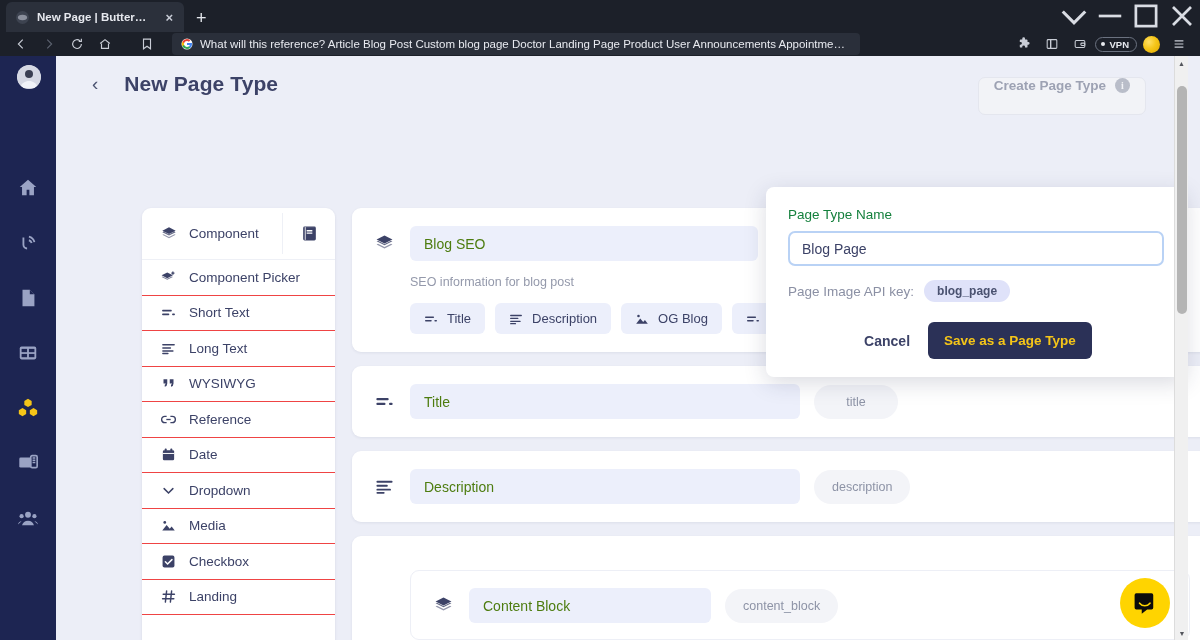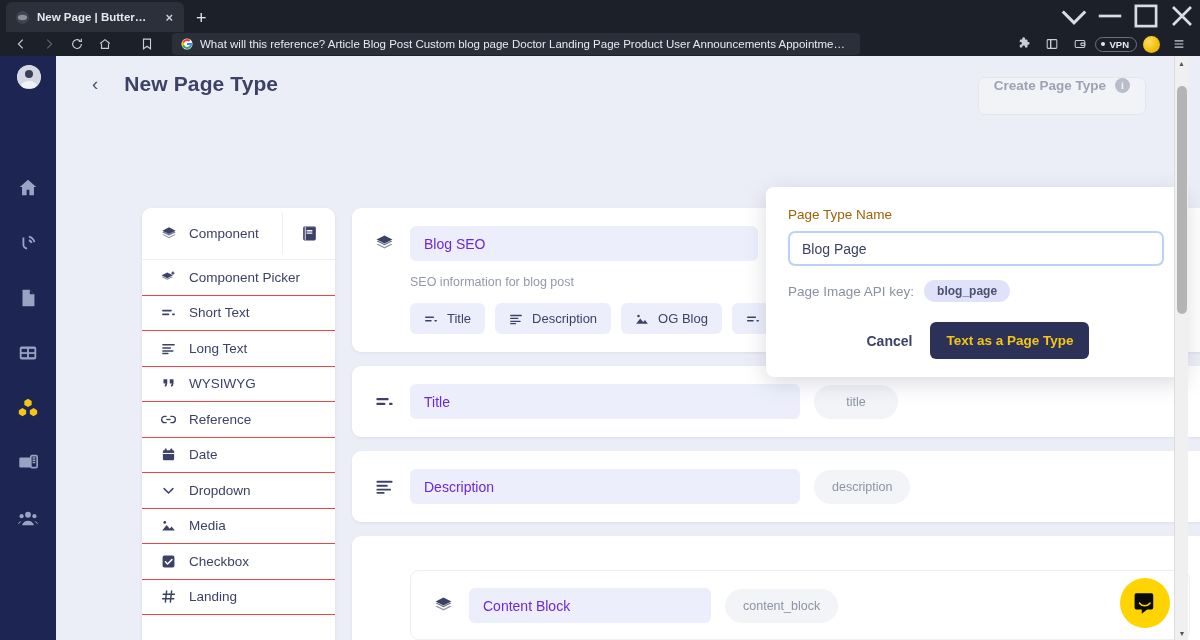--- a/index.html
+++ b/index.html
@@ -94,35 +94,35 @@
   .book-btn svg { width: 17px; height: 17px; }
 
   
   .cards { position: absolute; left: 296px; top: 152px; width: 858px; }
   .card { background: #fff; border-radius: 9px; box-shadow: 0 1px 3px rgba(40,45,80,.08);
           margin-bottom: 14px; padding: 18px 20px; }
   .card-row { display: flex; align-items: center; gap: 14px; }
   .card-ico { width: 24px; display: flex; align-items: center; justify-content: center; color: #3c4267; flex: none; }
   .card-ico svg { width: 19px; height: 19px; }
   .name-input { flex: 1; background: #eceffb; border-radius: 6px; height: 35px; display: flex;
-                align-items: center; padding: 0 14px; color: #6d28d9; font-size: 14px; }
+                align-items: center; padding: 0 14px; color: #4d7c0f; font-size: 14px; }
   .key-badge { background: #f3f4f8; border-radius: 17px; height: 34px; min-width: 84px; padding: 0 18px;
                display: flex; align-items: center; justify-content: center;
                color: #8d93a6; font-size: 12.5px; flex: none; }
   .card-desc { color: #9499ab; font-size: 12.5px; margin: 14px 0 0 38px; }
   .chips { display: flex; gap: 10px; margin: 14px 0 0 38px; }
   .chip { background: #eceffb; border-radius: 6px; height: 31px; padding: 0 14px; display: flex;
           align-items: center; gap: 9px; color: #3c4267; font-size: 13px; }
   .chip svg { width: 14px; height: 14px; color: #3c4267; }
   .nested { border: 1px solid #edeff6; border-radius: 9px; margin: 16px 0 0 38px; padding: 17px 20px 16px; }
 
   
   .modal { position: absolute; left: 710px; top: 131px; width: 420px; background: #fff;
            border-radius: 8px; box-shadow: 0 6px 22px rgba(35,40,80,.17); padding: 20px 22px 18px; z-index: 40; }
-  .modal-label { color: #a16207; font-size: 13.5px; margin-bottom: 9px; }
+  .modal-label { color: #15803d; font-size: 13.5px; margin-bottom: 9px; }
   .modal-input { border: 2px solid #b9d2f5; border-radius: 7px; height: 35px; display: flex;
                  align-items: center; padding: 0 12px; color: #3c4267; font-size: 14px; background: #fff; }
   .modal-key-row { display: flex; align-items: center; gap: 10px; margin-top: 14px; }
   .modal-key-label { color: #8b90a4; font-size: 13.5px; }
   .modal-key-badge { background: #dfe2f9; border-radius: 13px; padding: 4px 13px;
                      color: #4a5270; font-size: 12px; font-weight: bold; }
   .modal-actions { display: flex; align-items: center; justify-content: center; gap: 14px; margin-top: 20px; }
   .cancel-btn { color: #3c4267; font-size: 14px; font-weight: bold; padding: 6px 4px; }
   .save-btn { background: #2b3157; color: #f5c518; font-size: 13.5px; font-weight: bold;
               border-radius: 6px; height: 37px; padding: 0 16px; display: flex; align-items: center; }
@@ -533,21 +533,21 @@
 
       <div class="modal">
         <div class="modal-label">Page Type Name</div>
         <div class="modal-input" title="Page Type Name">Blog Page</div>
         <div class="modal-key-row">
           <span class="modal-key-label">Page Image API key:</span>
           <span class="modal-key-badge">blog_page</span>
         </div>
         <div class="modal-actions">
           <span class="cancel-btn">Cancel</span>
-          <span class="save-btn">Text as a Page Type</span>
+          <span class="save-btn">Save as a Page Type</span>
         </div>
       </div>
 
       <div class="intercom">
         <svg viewBox="0 0 24 24">
           <path d="M4 3h14a1.6 1.6 0 0 1 1.6 1.6v11.8A1.6 1.6 0 0 1 18 18h-4l-5 4v-4H4a1.6 1.6 0 0 1-1.6-1.6V4.6A1.6 1.6 0 0 1 4 3z" fill="#0b0b0b"></path>
           <path d="M7 12.2c1.2 1.5 2.9 2.3 4.8 2.3s3.6-.8 4.8-2.3" stroke="#ffd400" stroke-width="1.5" fill="none" stroke-linecap="round"></path>
         </svg>
       </div>
 

